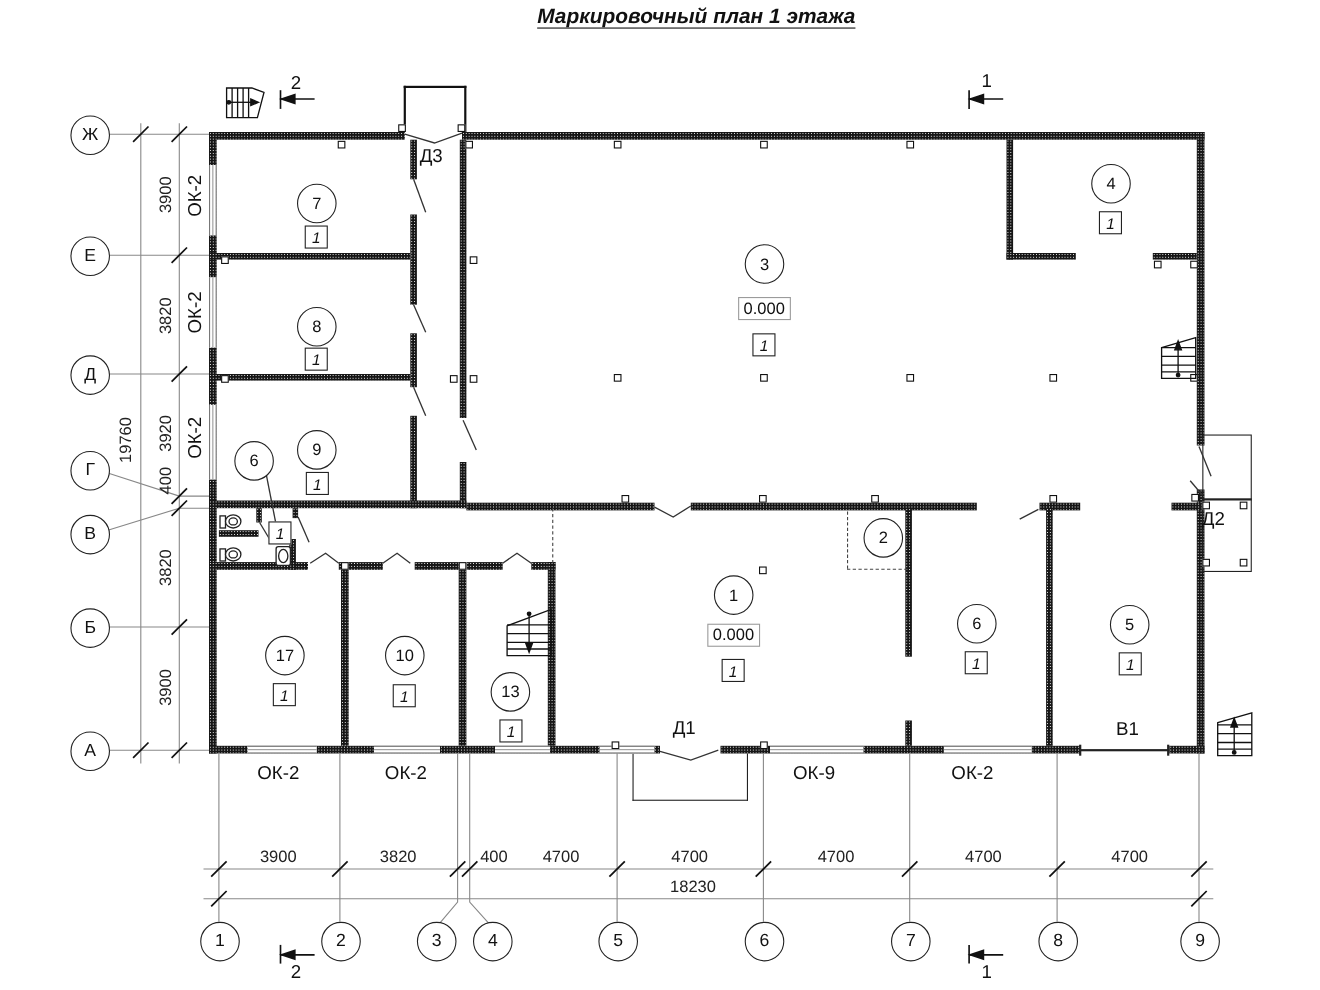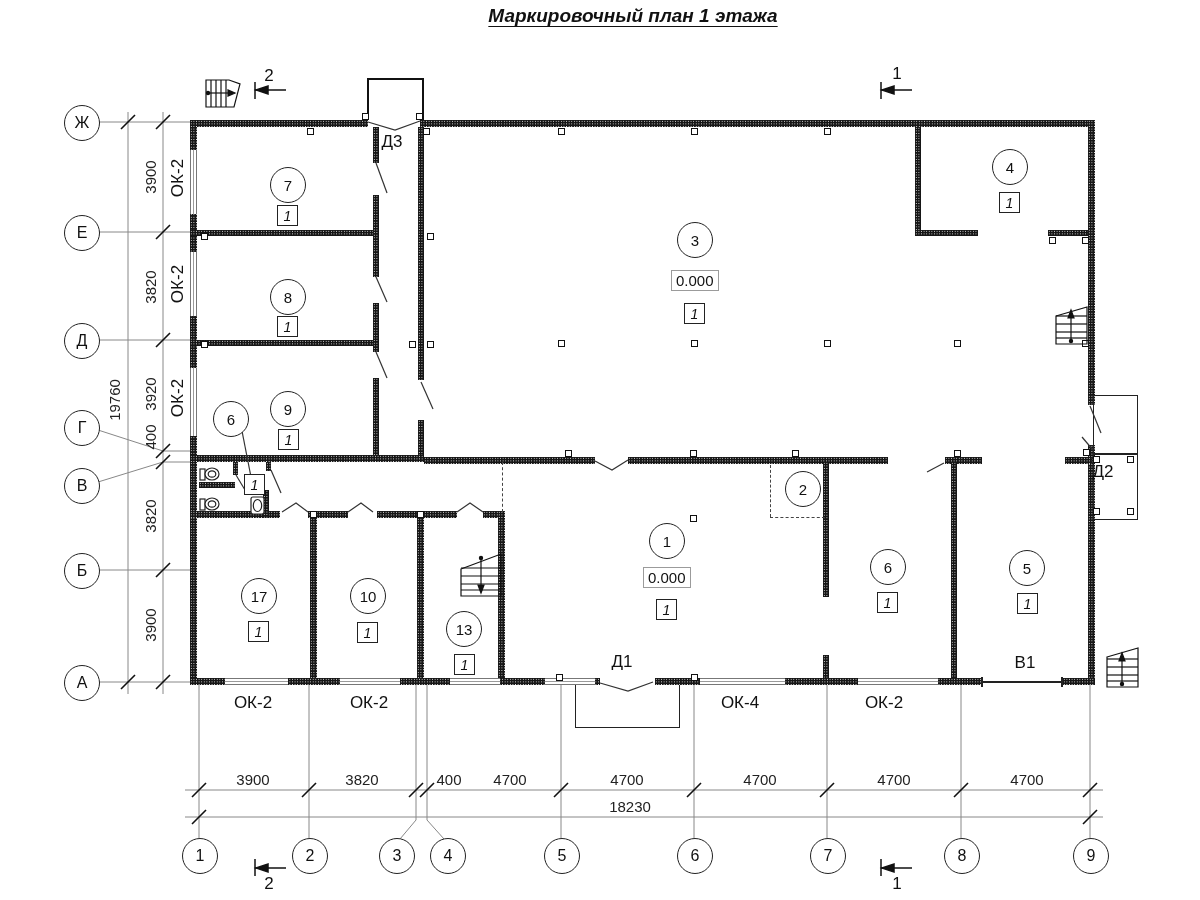--- a/index.html
+++ b/index.html
@@ -309,21 +309,21 @@
     <div class="bub ctr" style="left: 213px; top: 401px; width: 34px; height: 34px; font-size: 15px;">6</div>
     <div class="flr" style="left: 244px; top: 474px;">1</div>
     <div class="bub ctr" style="left: 446px; top: 611px; width: 34px; height: 34px; font-size: 15px;">13</div>
     <div class="flr" style="left: 454px; top: 654px;">1</div>
     <div class="txt lbl ctr" style="left: 362px; top: 132px; width: 60px;">Д3</div>
     <div class="txt lbl ctr" style="left: 592px; top: 652px; width: 60px;">Д1</div>
     <div class="txt lbl ctr" style="left: 1073px; top: 416px; width: 60px; margin-top: 46px;">Д2</div>
     <div class="txt lbl ctr" style="left: 995px; top: 653px; width: 60px;">В1</div>
     <div class="txt lbl ctr" style="left: 223px; top: 693px; width: 60px; height: 20px;">ОК-2</div>
     <div class="txt lbl ctr" style="left: 339px; top: 693px; width: 60px; height: 20px;">ОК-2</div>
-    <div class="txt lbl ctr" style="left: 710px; top: 693px; width: 60px; height: 20px;">ОК-4</div>
+    <div class="txt lbl ctr" style="left: 710px; top: 693px; width: 60px; height: 20px;">ОК-9</div>
     <div class="txt lbl ctr" style="left: 854px; top: 693px; width: 60px; height: 20px;">ОК-2</div>
     <div class="txt lbl ctr rot" style="left: 148px; top: 168px; width: 60px; height: 20px;">ОК-2</div>
     <div class="txt lbl ctr rot" style="left: 148px; top: 274px; width: 60px; height: 20px;">ОК-2</div>
     <div class="txt lbl ctr rot" style="left: 148px; top: 388px; width: 60px; height: 20px;">ОК-2</div>
     <div class="txt lbl ctr" style="left: 254px; top: 66px; width: 30px;">2</div>
     <div class="txt lbl ctr" style="left: 882px; top: 64px; width: 30px;">1</div>
     <div class="txt lbl ctr" style="left: 254px; top: 874px; width: 30px;">2</div>
     <div class="txt lbl ctr" style="left: 882px; top: 874px; width: 30px;">1</div>
     <div class="col" style="left: 306.5px; top: 127.5px;"></div>
     <div class="col" style="left: 422.5px; top: 127.5px;"></div>

